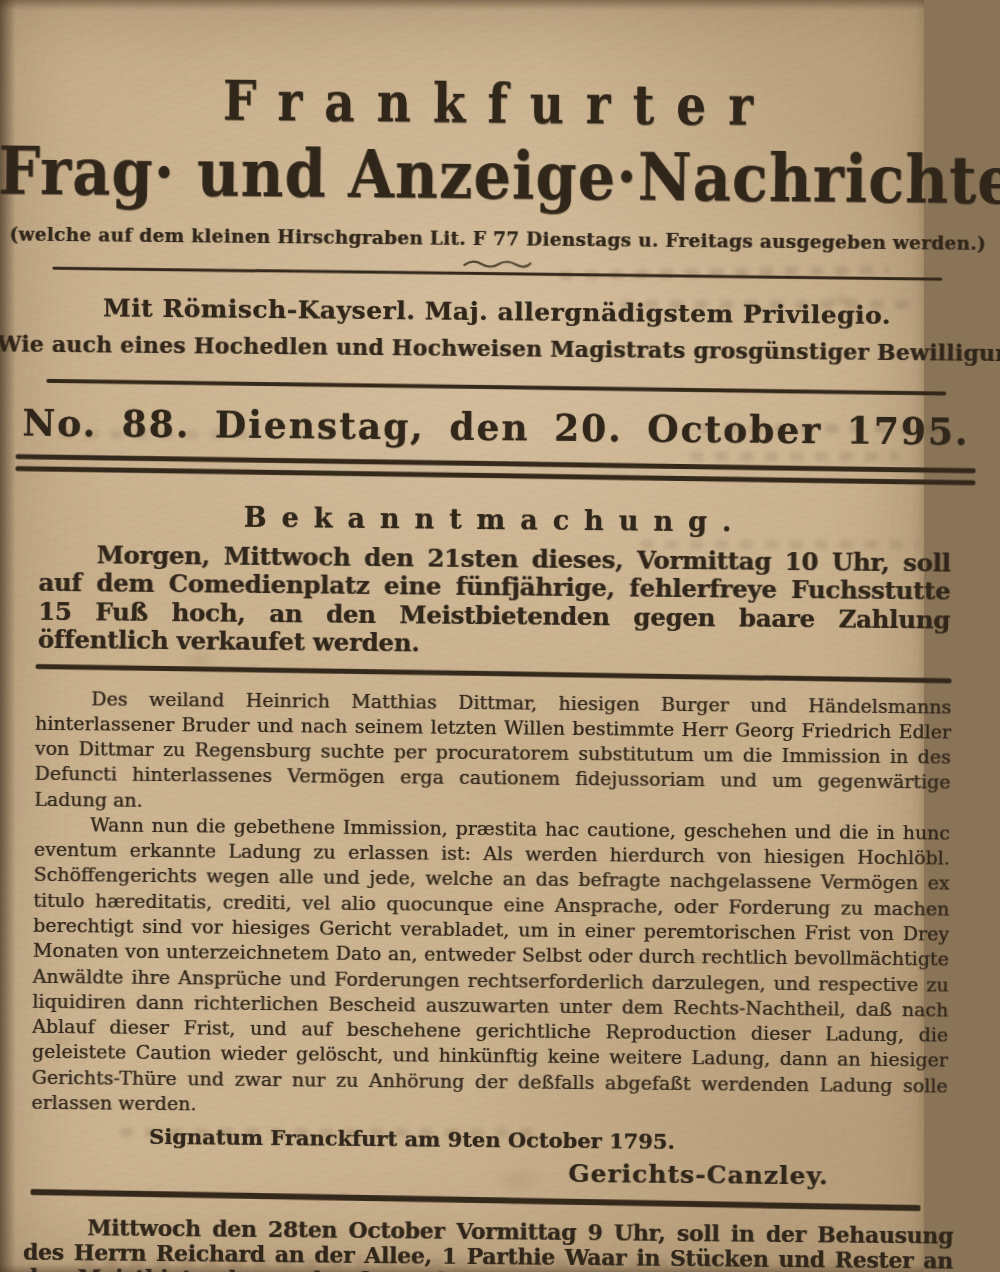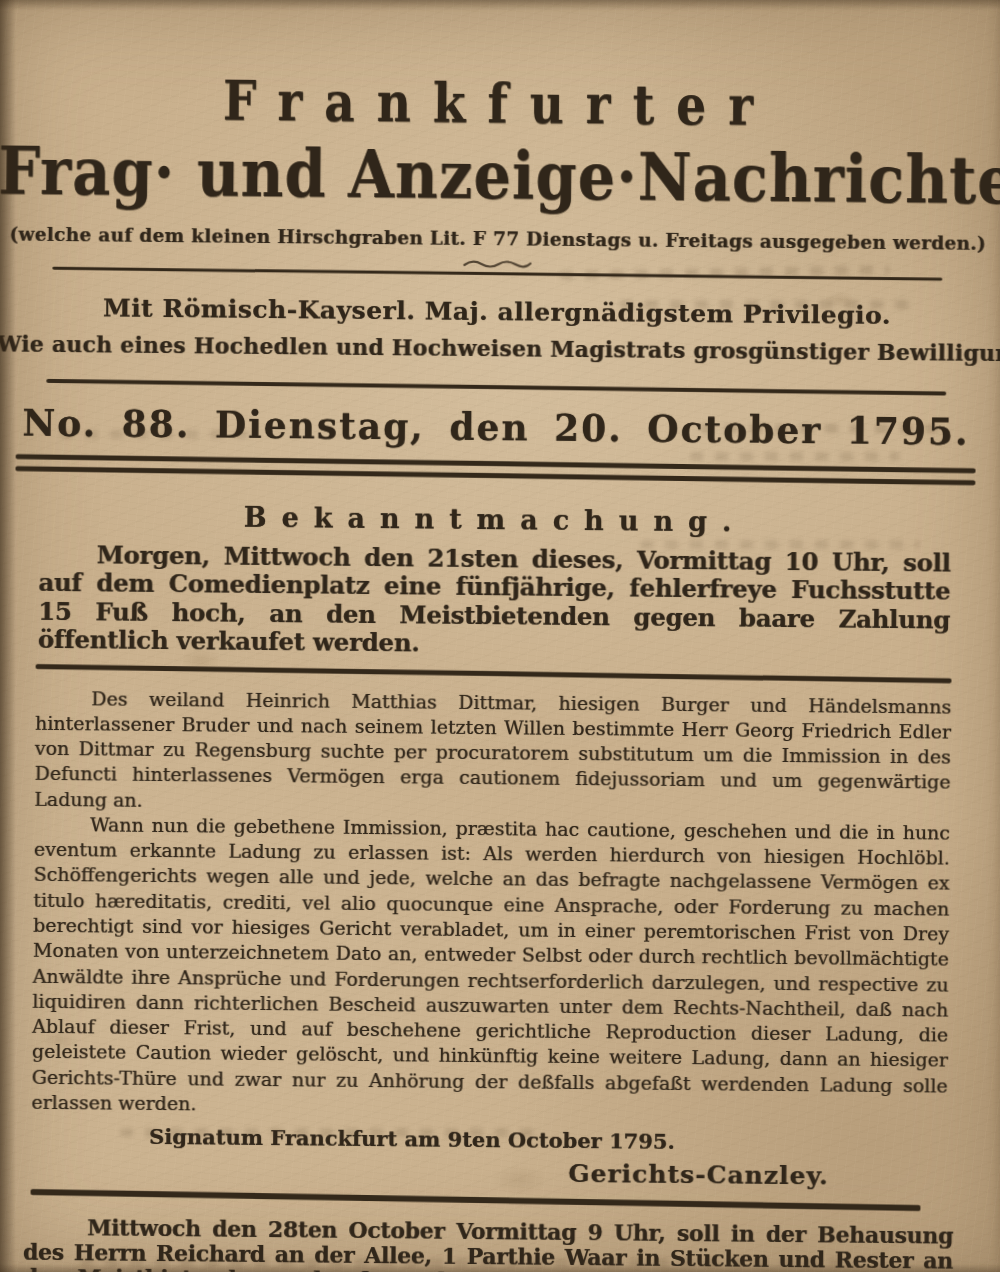--- a/index.html
+++ b/index.html
@@ -2,21 +2,21 @@
 <html><head>
 <meta charset="utf-8">
 <style>
   html,body{margin:0;padding:0;}
   body{
     width:1000px;height:1272px;overflow:hidden;
     font-family:"DejaVu Serif","Liberation Serif",serif;
     background:#8a7457;
   }
   .page{
-    position:relative;width:1000px;height:1272px;
+    position:relative;width:924px;height:1272px;
     background:
       radial-gradient(ellipse 70% 45% at 52% 28%, rgba(255,244,220,0.20), rgba(255,244,220,0) 70%),
       radial-gradient(ellipse 60% 40% at 20% 75%, rgba(235,220,190,0.15), rgba(235,220,190,0) 70%),
       radial-gradient(ellipse 50% 35% at 88% 90%, rgba(120,92,58,0.22), rgba(120,92,58,0) 75%),
       radial-gradient(ellipse 45% 30% at 90% 8%, rgba(125,98,62,0.18), rgba(125,98,62,0) 70%),
       #c9b08d;
     box-shadow: inset 0 0 90px rgba(96,74,46,.38), inset 0 0 12px rgba(66,48,26,.28);
   }
   .texture{
     position:absolute;inset:0;pointer-events:none;opacity:.6;

